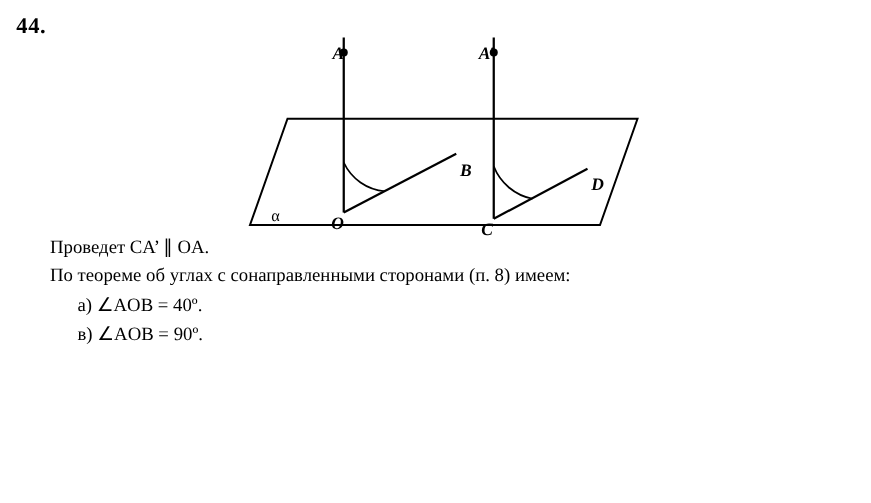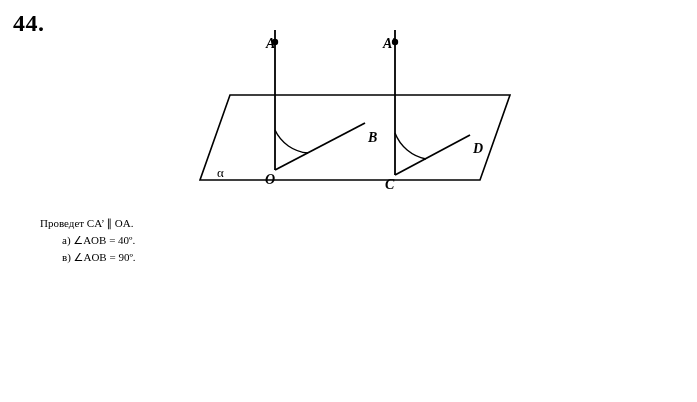--- a/index.html
+++ b/index.html
@@ -19,21 +19,21 @@
     position: relative;
     width: 697px;
     height: 402px;
   }
   .problem-number {
     position: absolute;
     left: 13px;
     top: 10px;
     font-family: "Liberation Serif", serif;
     font-weight: bold;
-    font-size: 24px;
+    font-size: 18px;
     letter-spacing: 0.5px;
   }
   #figure {
     position: absolute;
     left: 170px;
     top: 20px;
     width: 370px;
     height: 180px;
   }
   .fig-label {
@@ -42,23 +42,23 @@
     font-style: italic;
     font-size: 14px;
     font-weight: bold;
   }
   .fig-label.plain {
     font-style: normal;
   }
   #text-block {
     position: absolute;
     left: 40px;
-    top: 215px;
+    top: 187px;
     width: 640px;
-    font-size: 11px;
+    font-size: 15px;
     line-height: 1.55;
   }
   .line {
     white-space: nowrap;
   }
   .indent {
     padding-left: 22px;
   }
 </style>
 </head>
@@ -93,17 +93,18 @@
     <span class="fig-label" style="left:213px; top:16px;">A’</span>
     <span class="fig-label" style="left:198px; top:110px;">B</span>
     <span class="fig-label" style="left:303px; top:121px;">D</span>
     <span class="fig-label" style="left:95px; top:152px;">O</span>
     <span class="fig-label" style="left:215px; top:157px;">C</span>
     <span class="fig-label plain" style="left:47px; top:145px; font-size:13px; font-weight:normal;">α</span>
   </div>
 
   <div id="text-block">
     <div class="line">Проведет CA’ ∥ OA.</div>
+    <div class="line">По теореме об углах с сонаправленными сторонами (п. 8) имеем:</div>
     <div class="line indent">а) ∠AOB = 40º.</div>
     <div class="line indent">в) ∠AOB = 90º.</div>
   </div>
 
 </div>
 
 </body></html>

